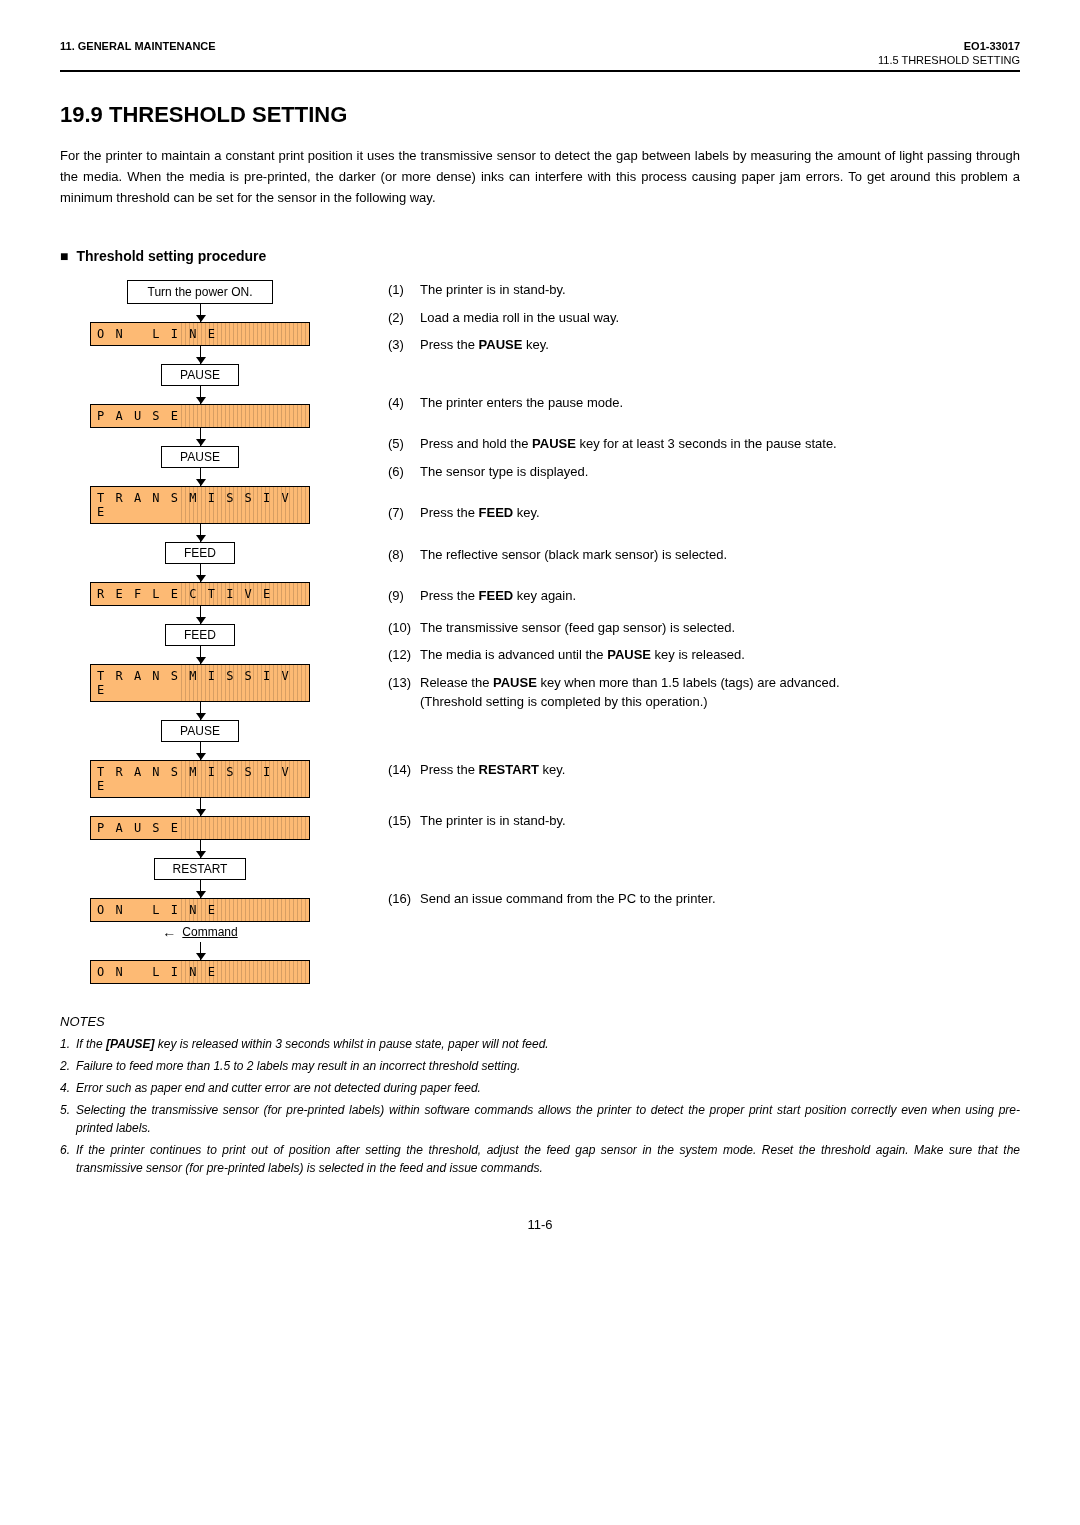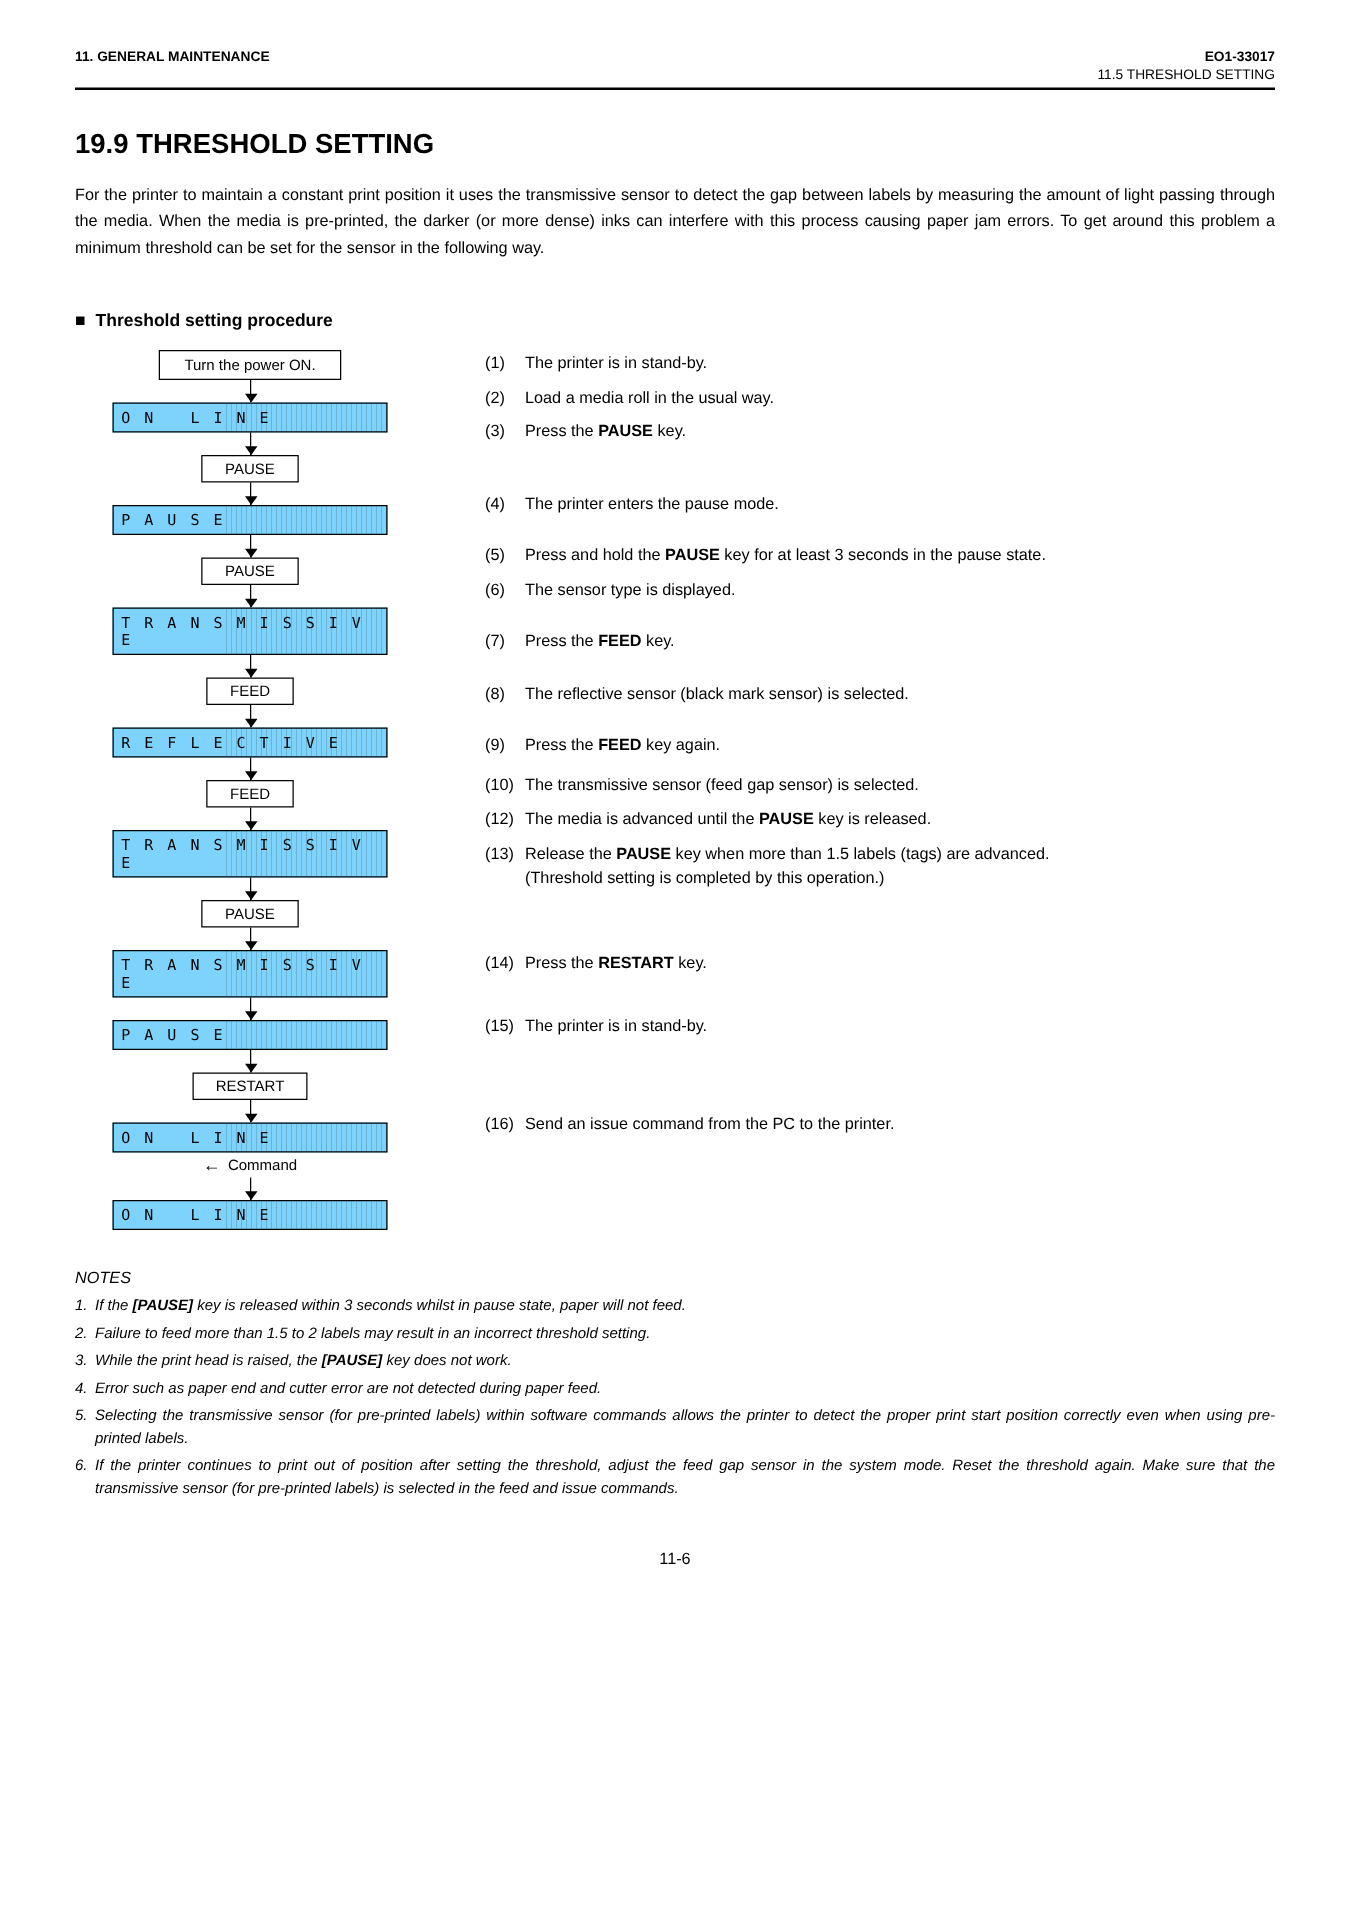--- a/index.html
+++ b/index.html
@@ -100,21 +100,21 @@
       border-top: 7px solid #000;
     }
     .fc-display-box {
       border: 1px solid #000;
       width: 220px;
       padding: 4px 6px;
       font-family: monospace;
       font-size: 12px;
       letter-spacing: 2px;
       position: relative;
-      background: #7dd3fc;
+      background: #fdba74;
     }
     .fc-display-box::after {
       content: "";
       position: absolute;
       right: 0;
       top: 0;
       bottom: 0;
       width: 60%;
       background-image: repeating-linear-gradient(
         90deg,
@@ -278,21 +278,21 @@
 
       <div class="fc-key-box">RESTART</div>
       <div class="fc-arrow"></div>
 
       <div class="fc-display-box">
         <div class="fc-display-inner">O N &nbsp; L I N E</div>
       </div>
 
       <div style="display:flex;align-items:center;gap:6px;margin:2px 0;">
         <span style="font-size:14px;font-weight:bold;">←</span>
-        <span style="font-size:12px;">Command</span>
+        <span style="font-size:12px;text-decoration:underline;">Command</span>
       </div>
 
       <div class="fc-arrow"></div>
 
       <div class="fc-display-box">
         <div class="fc-display-inner">O N &nbsp; L I N E</div>
       </div>
 
     </div>
 
@@ -387,21 +387,20 @@
       </div>
 
     </div>
   </div>
 
   <div class="notes-section">
     <div class="notes-title">NOTES</div>
     <ol class="notes-list">
       <li data-num="1">If the <strong><em>[PAUSE]</em></strong> key is released within 3 seconds whilst in pause state, paper will not feed.</li>
       <li data-num="2">Failure to feed more than 1.5 to 2 labels may result in an incorrect threshold setting.</li>
-      <li data-num="3">While the print head is raised, the <strong><em>[PAUSE]</em></strong> key does not work.</li>
       <li data-num="4">Error such as paper end and cutter error are not detected during paper feed.</li>
       <li data-num="5">Selecting the transmissive sensor (for pre-printed labels) within software commands allows the printer to detect the proper print start position correctly even when using pre-printed labels.</li>
       <li data-num="6">If the printer continues to print out of position after setting the threshold, adjust the feed gap sensor in the system mode.  Reset the threshold again.  Make sure that the transmissive sensor (for pre-printed labels) is selected in the feed and issue commands.</li>
     </ol>
   </div>
 
   <div class="page-num">11-6</div>
 </div>
 
 </body></html>

